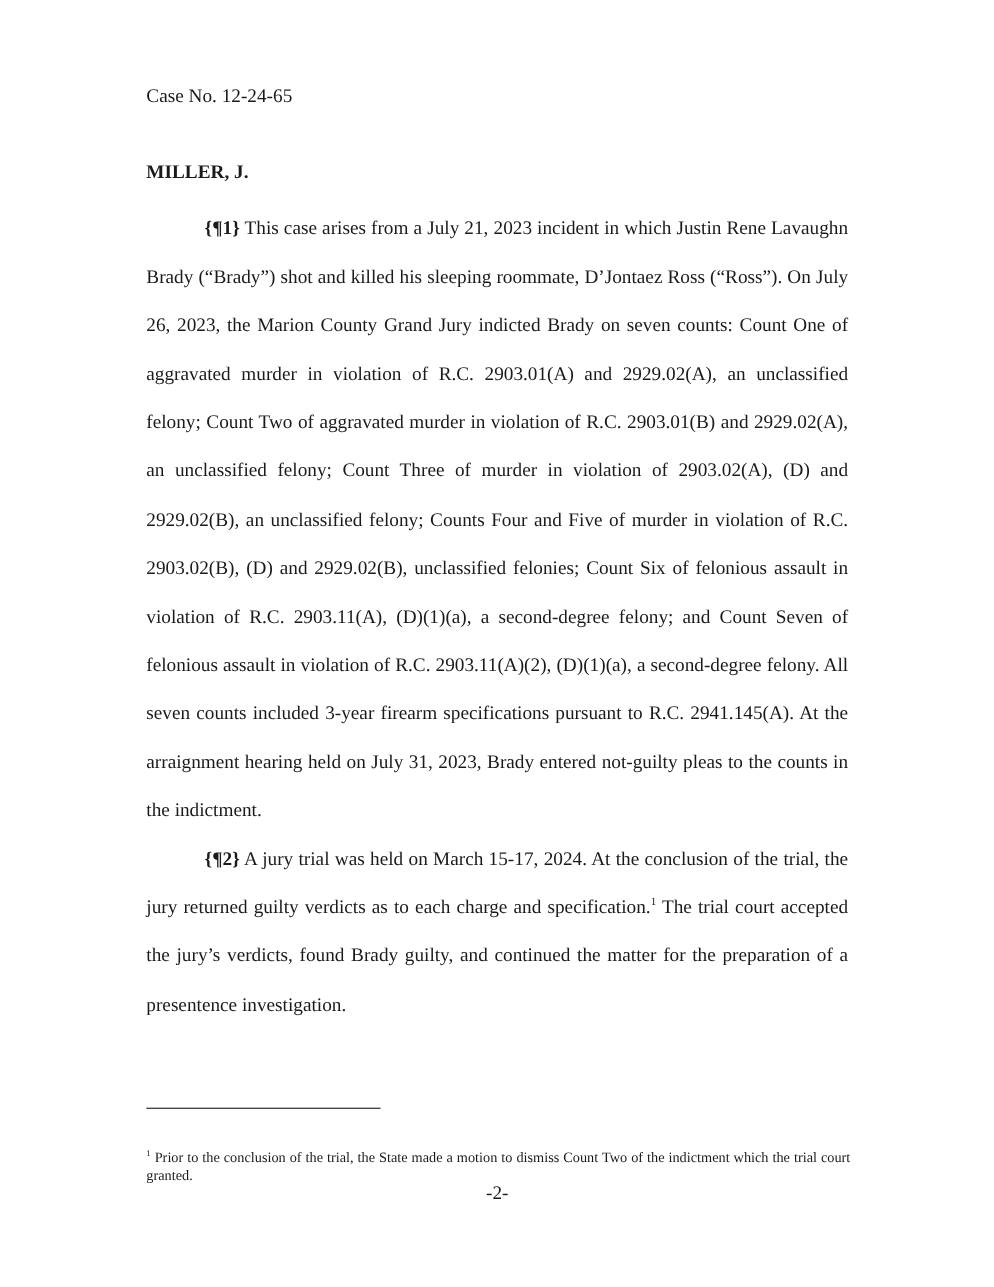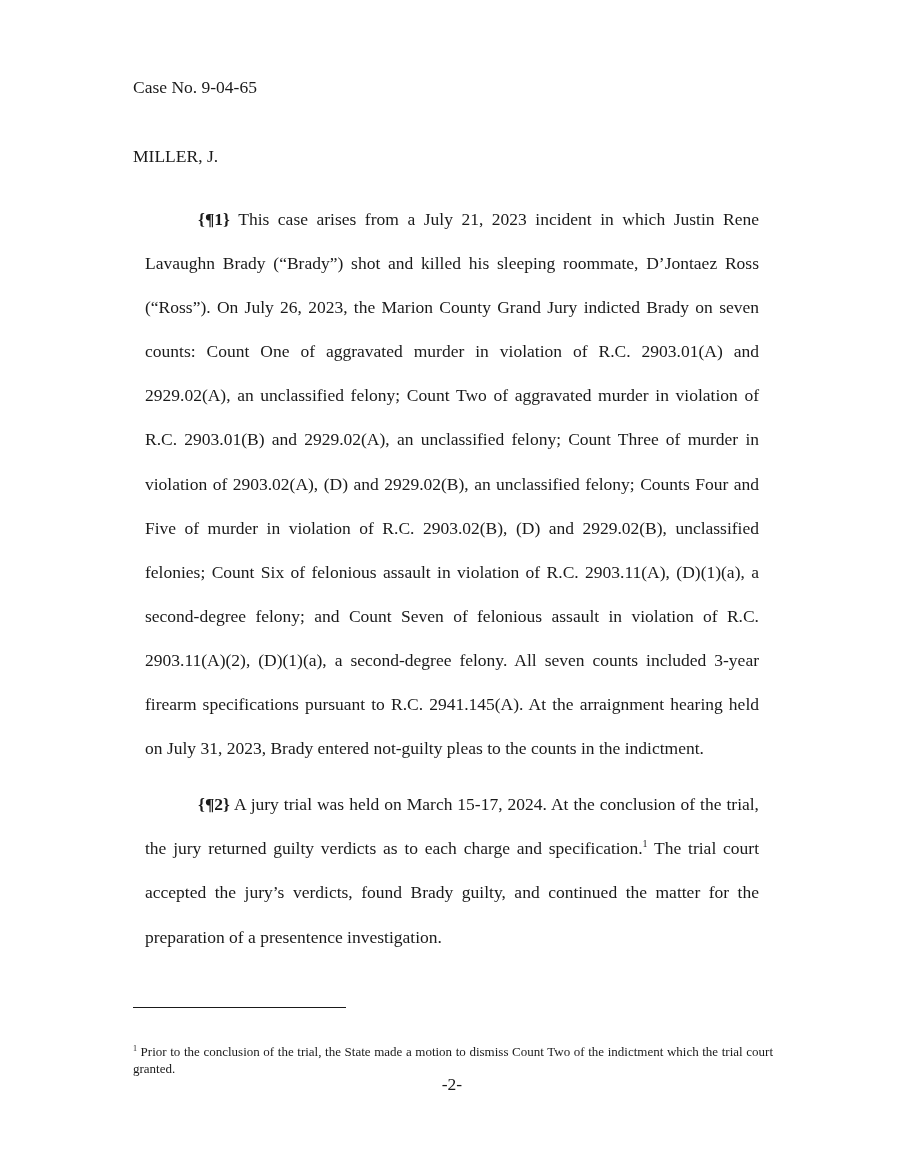--- a/index.html
+++ b/index.html
@@ -1,33 +1,33 @@
 <!DOCTYPE html>
 <html><head>
 <meta charset="utf-8">
 <style>
   html, body { margin: 0; padding: 0; background: #ffffff; }
   body { width: 904px; height: 1170px; position: relative; overflow: hidden;
          font-family: "Liberation Serif", "DejaVu Serif", serif; color: #1a1a1a; }
   .case-no { position: absolute; left: 133px; top: 76px; font-size: 17.5px; line-height: 22px; }
-  .author { position: absolute; left: 133px; top: 145px; font-size: 17.5px; font-weight: normal; line-height: 22px; }
+  .author { position: absolute; left: 133px; top: 145px; font-size: 17.5px; font-weight: bold; line-height: 22px; }
   .body { position: absolute; left: 133px; top: 185px; width: 638px; font-size: 17.5px; line-height: 44.1px; }
-  .body p { margin: 12px; text-align: justify; text-indent: 53px; }
+  .body p { margin: 0; text-align: justify; text-indent: 53px; }
   .body p + p { margin-top: 0; }
   .para-num { font-weight: bold; }
   sup { font-size: 10px; line-height: 0; vertical-align: 7px; }
   .fn-rule { position: absolute; left: 133px; top: 1007px; width: 213px; border-top: 1px solid #1a1a1a; }
   .footnote { position: absolute; left: 133px; top: 1043px; width: 640px; font-size: 13px; line-height: 17px; text-align: justify; }
   .footnote sup { font-size: 8px; vertical-align: 5px; }
   .page-num { position: absolute; left: 0; width: 904px; top: 1073px; text-align: center; font-size: 17.5px; line-height: 22px; }
 </style>
 </head>
 <body>
 
-<div class="case-no">Case No. 9-04-65</div>
+<div class="case-no">Case No. 12-24-65</div>
 
 <div class="author">MILLER, J.</div>
 
 <div class="body">
   <p><span class="para-num">{¶1}</span><span> This case arises from a July 21, 2023 incident in which Justin Rene Lavaughn Brady (“Brady”) shot and killed his sleeping roommate, D’Jontaez Ross (“Ross”).  On July 26, 2023, the Marion County Grand Jury indicted Brady on seven counts:  Count One of aggravated murder in violation of R.C. 2903.01(A) and 2929.02(A), an unclassified felony; Count Two of aggravated murder in violation of R.C. 2903.01(B) and 2929.02(A), an unclassified felony; Count Three of murder in violation of 2903.02(A), (D) and 2929.02(B), an unclassified felony; Counts Four and Five of murder in violation of R.C. 2903.02(B), (D) and 2929.02(B), unclassified felonies; Count Six of felonious assault in violation of R.C. 2903.11(A), (D)(1)(a), a second-degree felony; and Count Seven of felonious assault in violation of R.C. 2903.11(A)(2), (D)(1)(a), a second-degree felony.  All seven counts included 3-year firearm specifications pursuant to R.C. 2941.145(A).  At the arraignment hearing held on July 31, 2023, Brady entered not-guilty pleas to the counts in the indictment.</span></p>
   <p><span class="para-num">{¶2}</span><span> A jury trial was held on March 15-17, 2024.  At the conclusion of the trial, the jury returned guilty verdicts as to each charge and specification.</span><sup>1</sup><span>  The trial court accepted the jury’s verdicts, found Brady guilty, and continued the matter for the preparation of a presentence investigation.</span></p>
 </div>
 
 <div class="fn-rule"></div>
 

